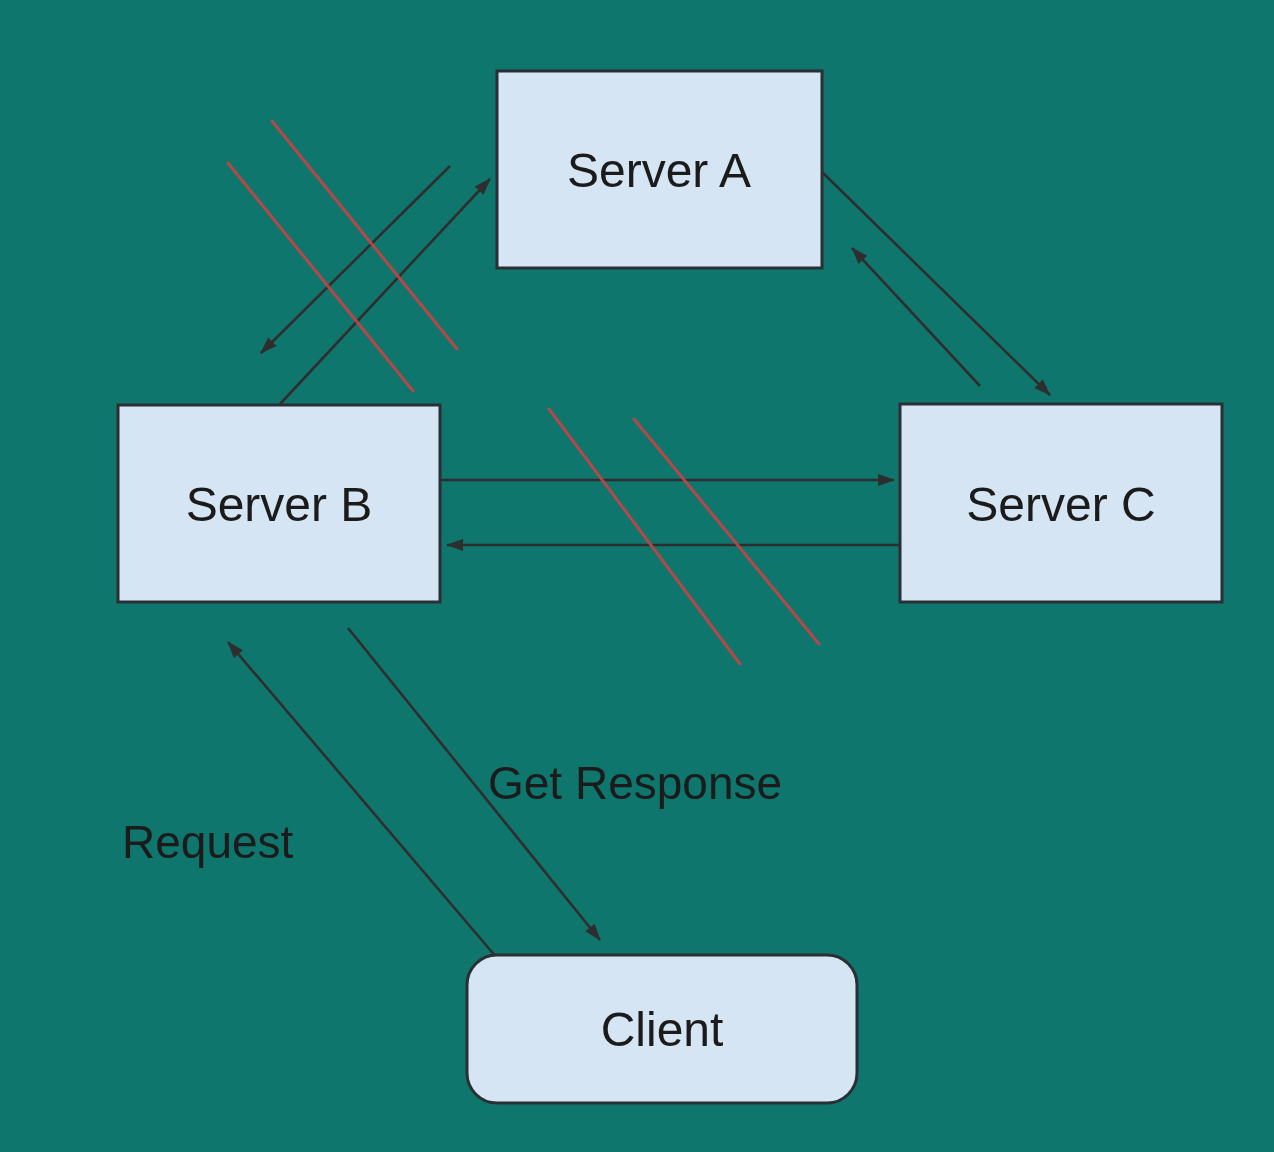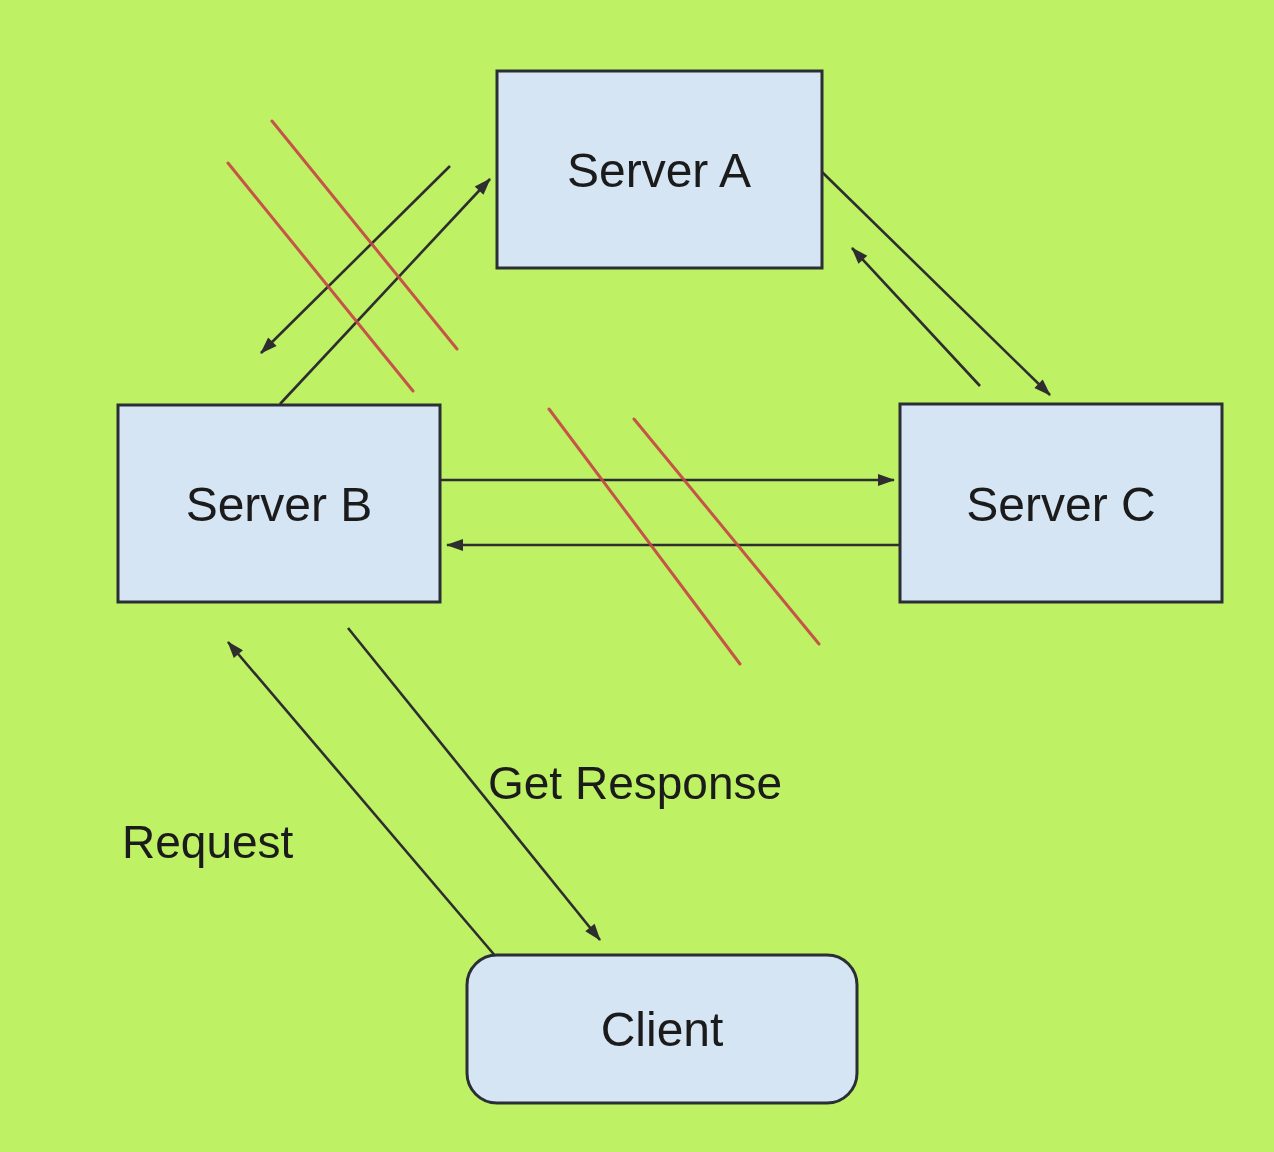--- a/index.html
+++ b/index.html
@@ -4,21 +4,21 @@
 <style>
   html, body {
     margin: 0;
     padding: 0;
     background: #ffffff;
   }
   .stage {
     position: relative;
     width: 1274px;
     height: 1152px;
-    background: #bef264;
+    background: #0f766e;
     overflow: hidden;
     font-family: "Liberation Sans", "DejaVu Sans", sans-serif;
     text-decoration: underline;
   }
   svg { display: block; }
   .node-box {
     fill: var(--node-fill, #d6e5f3);
     stroke: var(--node-border, #2a2f35);
     stroke-width: 3;
   }

